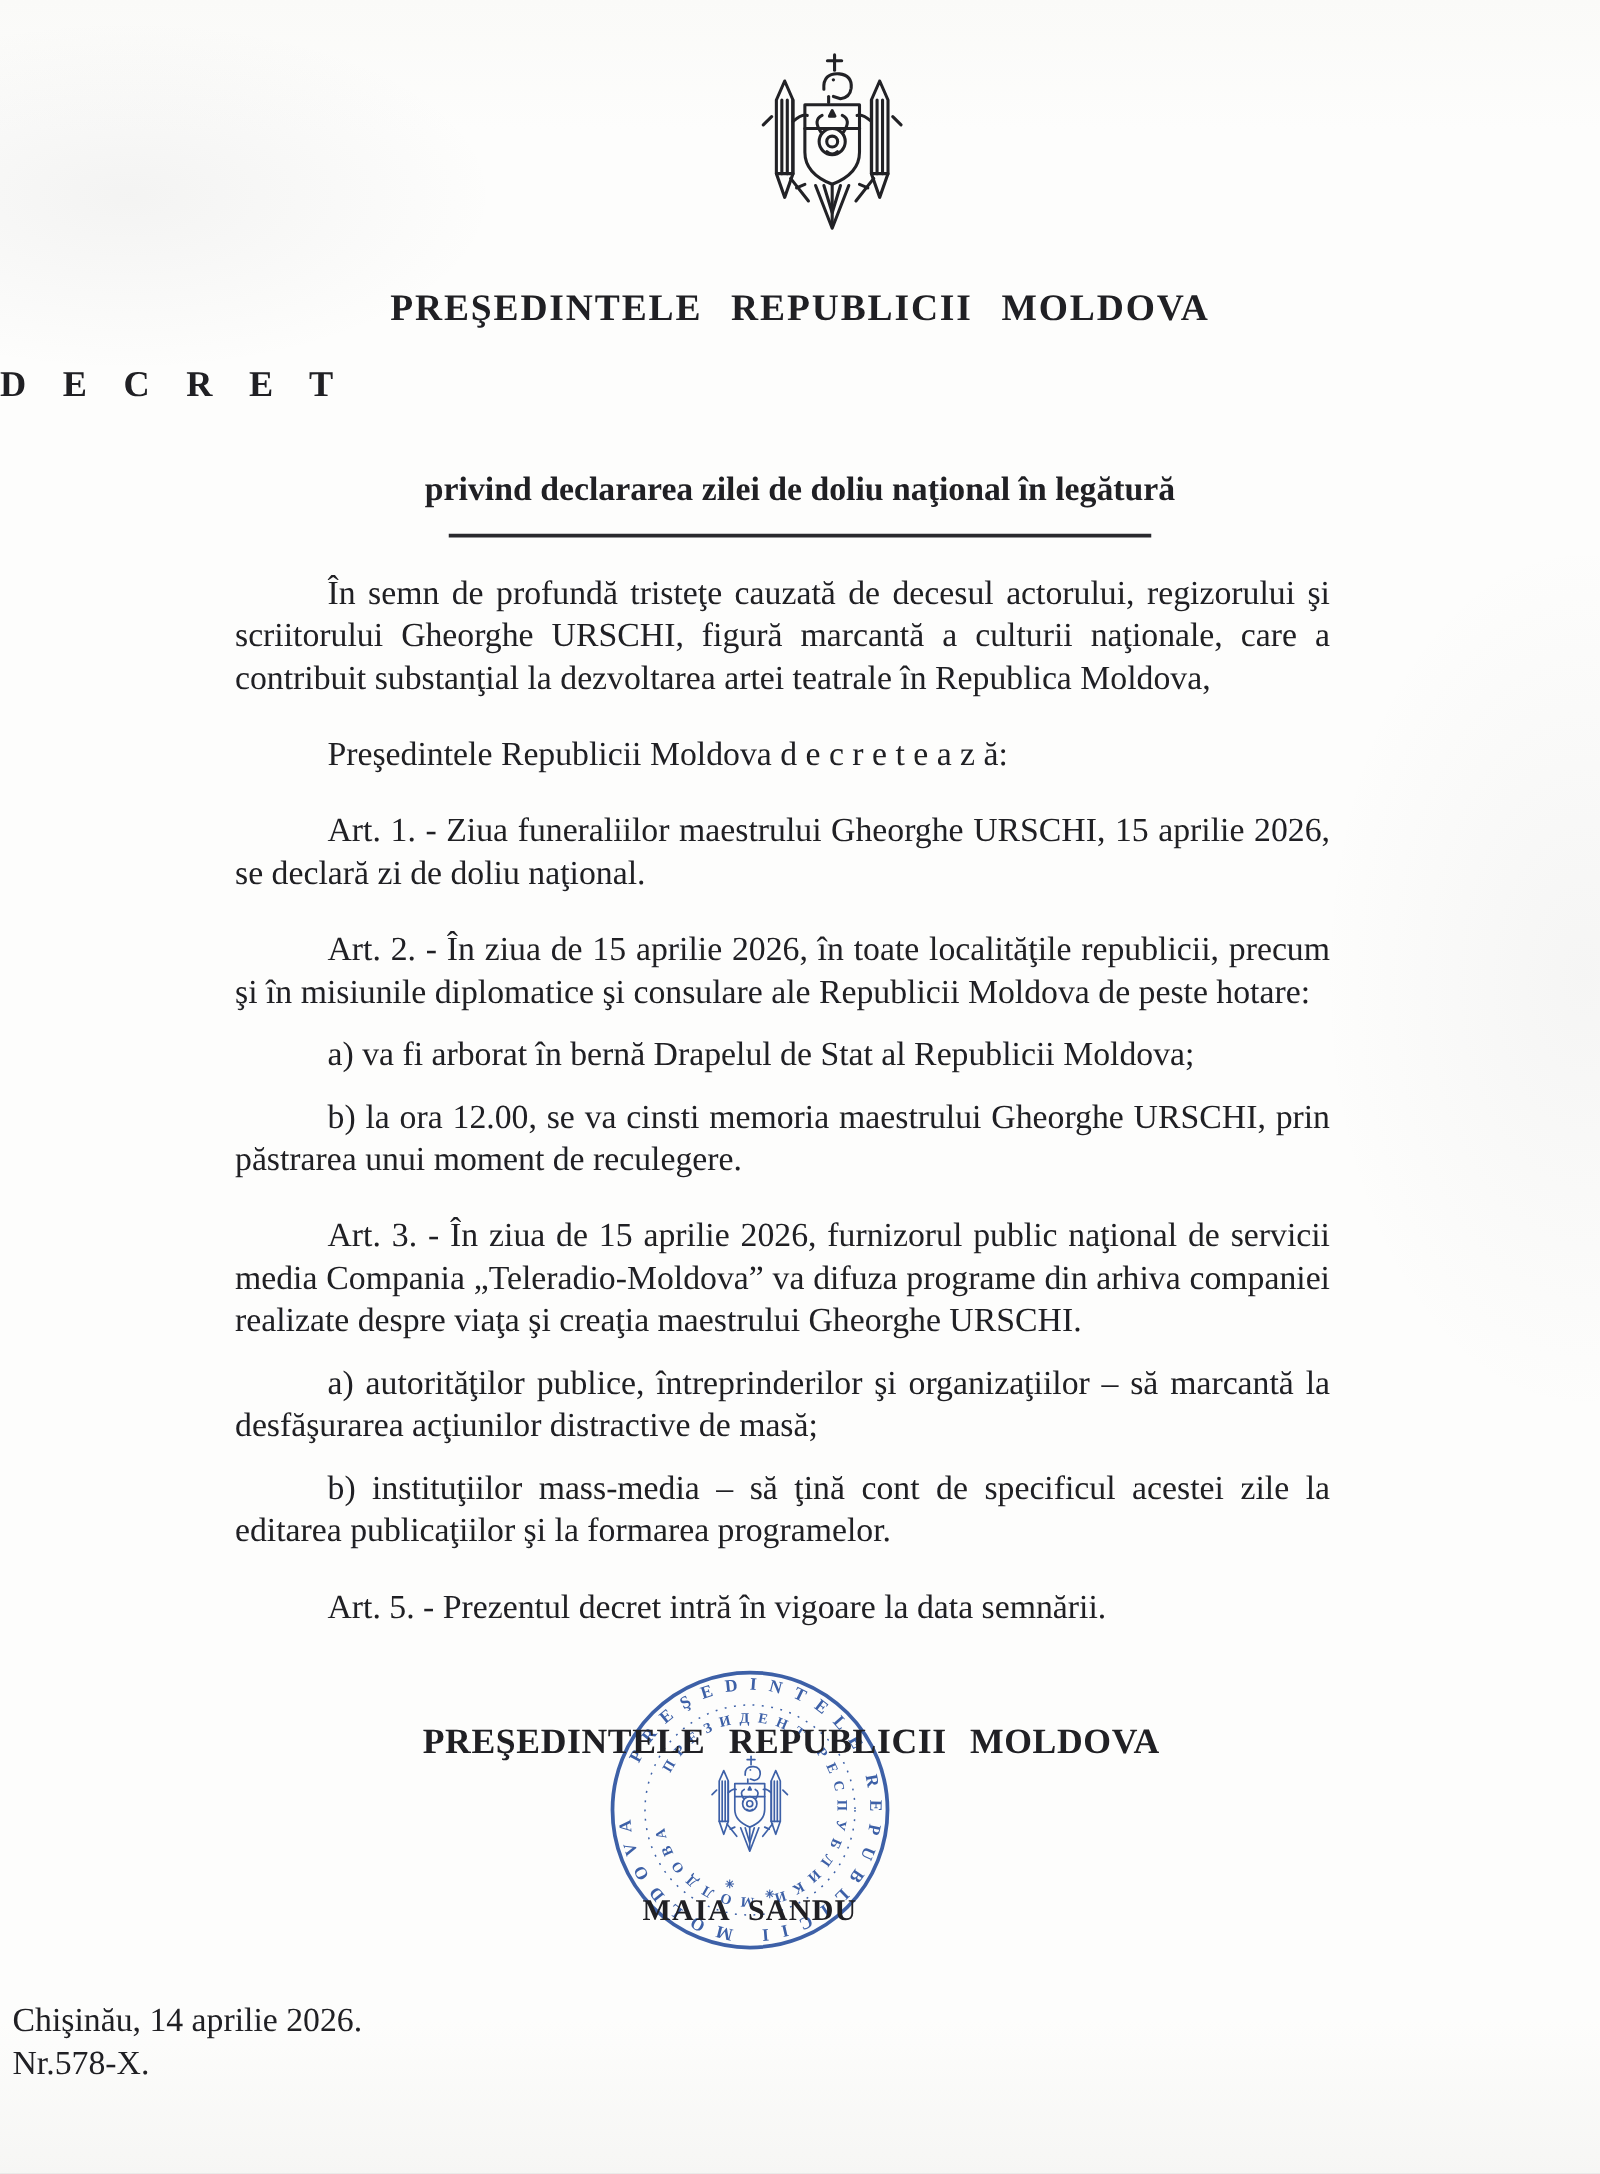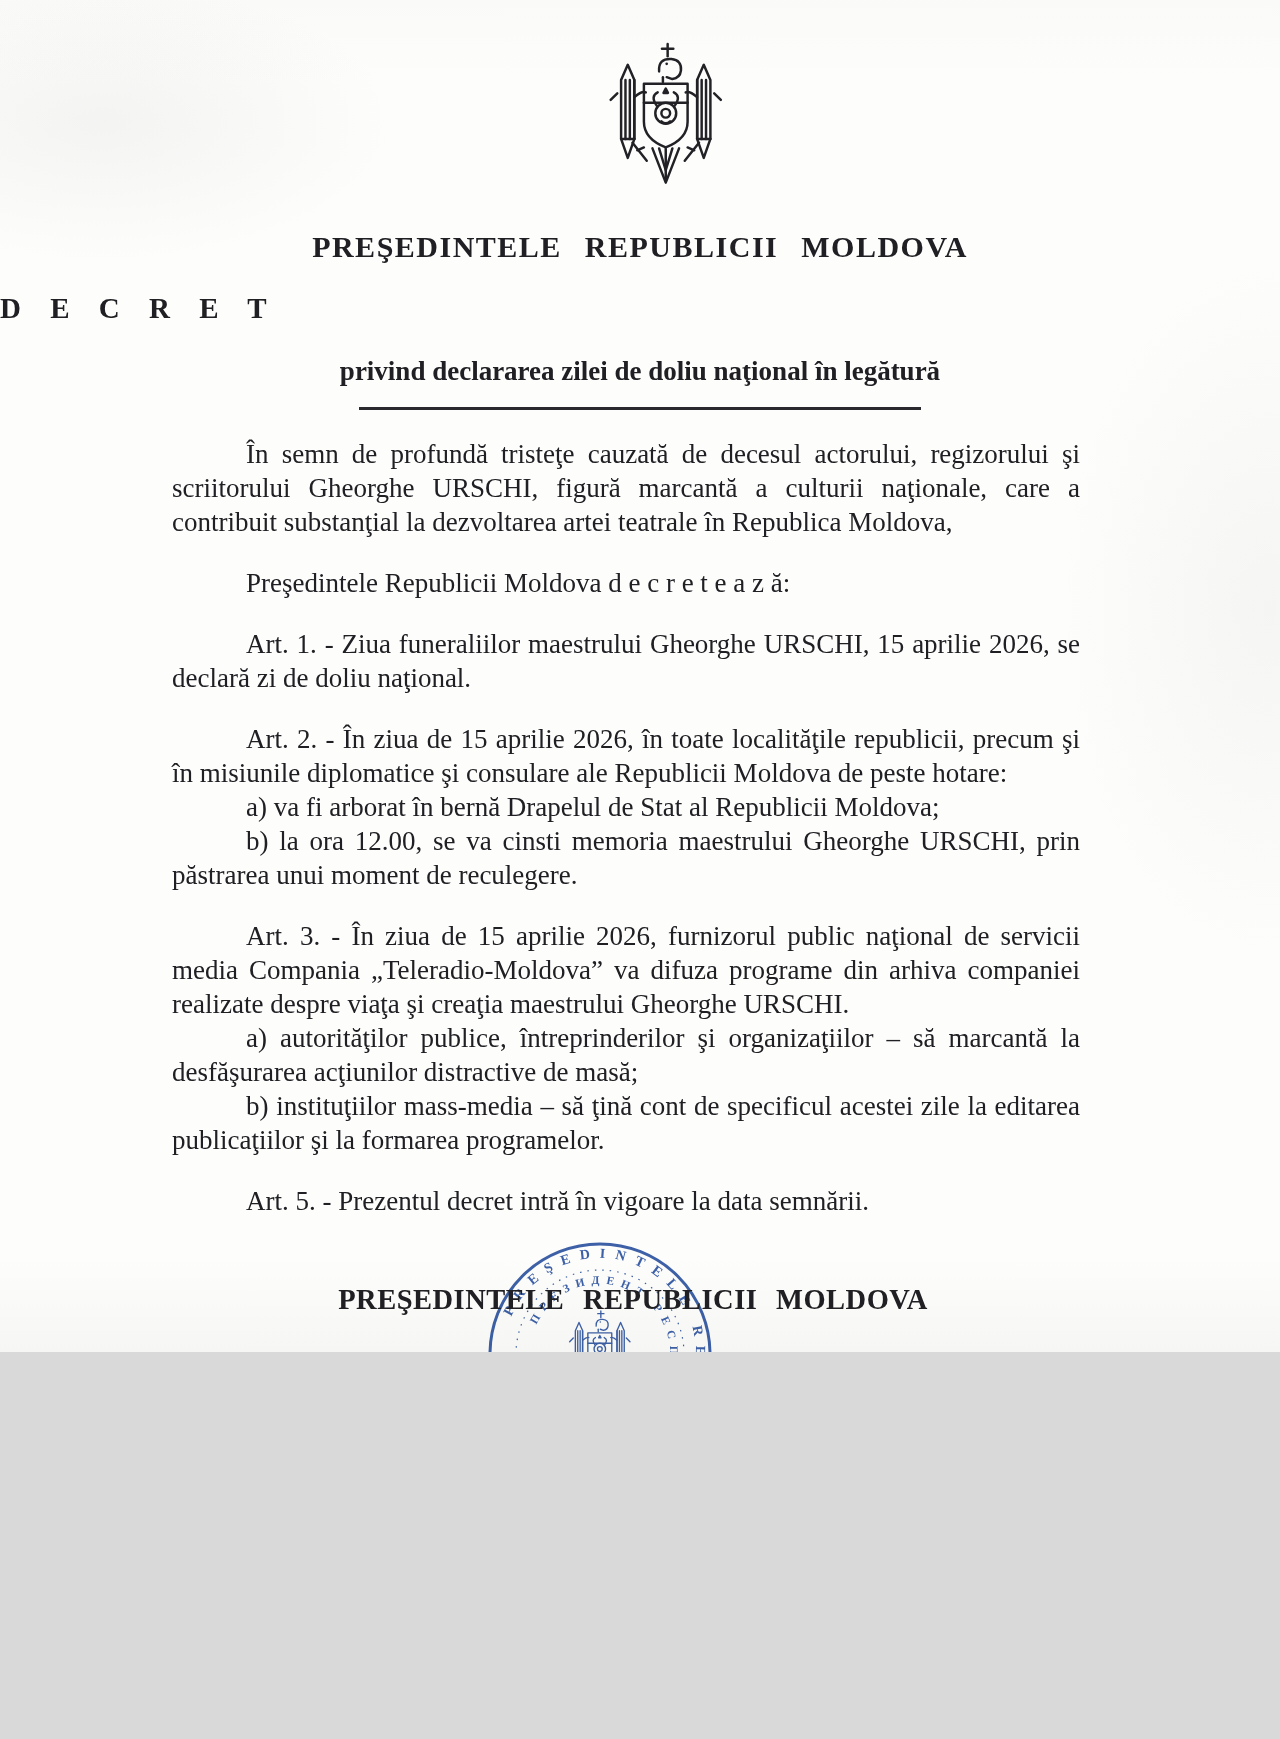--- a/index.html
+++ b/index.html
@@ -1,39 +1,39 @@
 <!DOCTYPE html>
 <html style="--stamp-ink: #2e55a3;"><head>
 <meta charset="utf-8">
 <style>
   html,body{margin:0;padding:0;background:#d9d9d9;}
   .page{
     position:relative;
-    width:1280px;height:1352px;
+    width:1280px;height:1739px;
     margin:0 auto;
     background:
       radial-gradient(420px 200px at 8% 9%, rgba(120,120,120,0.07), rgba(0,0,0,0) 70%),
       radial-gradient(300px 500px at 99% 45%, rgba(120,120,120,0.06), rgba(0,0,0,0) 70%),
       linear-gradient(180deg,#fafaf8 0%,#fdfdfc 6%,#fdfdfc 93%,#f6f6f4 100%);
     font-family:"Liberation Serif","DejaVu Serif",serif;
     color:#202024;
     overflow:hidden;
   }
   .column{padding:0 200px 0 172px;}
 
   
   .emblem{display:block;margin:42px auto 0;transform:translateX(26px);height:152px;color:#222226;}
   .authority{margin-top:36px;text-align:center;font-weight:bold;font-size:30px;letter-spacing:1.5px;word-spacing:14px;}
   .decree-title{margin-top:28px;text-align:left;font-weight:bold;font-size:29px;letter-spacing:11px;}
-  .subject{margin-top:28px;text-align:center;font-weight:bold;font-size:27px;line-height:37px;}
+  .subject{margin-top:48px;text-align:center;font-weight:bold;font-size:27px;line-height:37px;}
   .subject-rule{width:562px;height:0;margin:17px auto 0;border:none;border-top:3px solid #2a2a2e;}
 
   
   .body-text{margin-top:24px;font-size:27px;line-height:34px;text-align:justify;}
-  .body-text p{margin:0;text-indent:74px;}
+  .body-text p{margin:16px;text-indent:74px;}
   .body-text p.gap{margin-top:27px;}
 
   
   .sig-block{position:relative;height:268px;margin-top:6px;}
   .sig-title{position:absolute;top:60px;left:14px;right:0;text-align:center;
              font-weight:bold;font-size:28.5px;word-spacing:11px;letter-spacing:0.5px;}
   .sig-name{position:absolute;top:198px;left:0;right:52px;text-align:center;
             font-weight:bold;font-size:24px;word-spacing:8px;letter-spacing:1px;}
   .stamp{position:absolute;top:10px;left:calc(50% - 26px);transform:translateX(-50%);
          width:240px;height:240px;mix-blend-mode:multiply;opacity:0.93;color:var(--stamp-ink,#2e55a3);}

